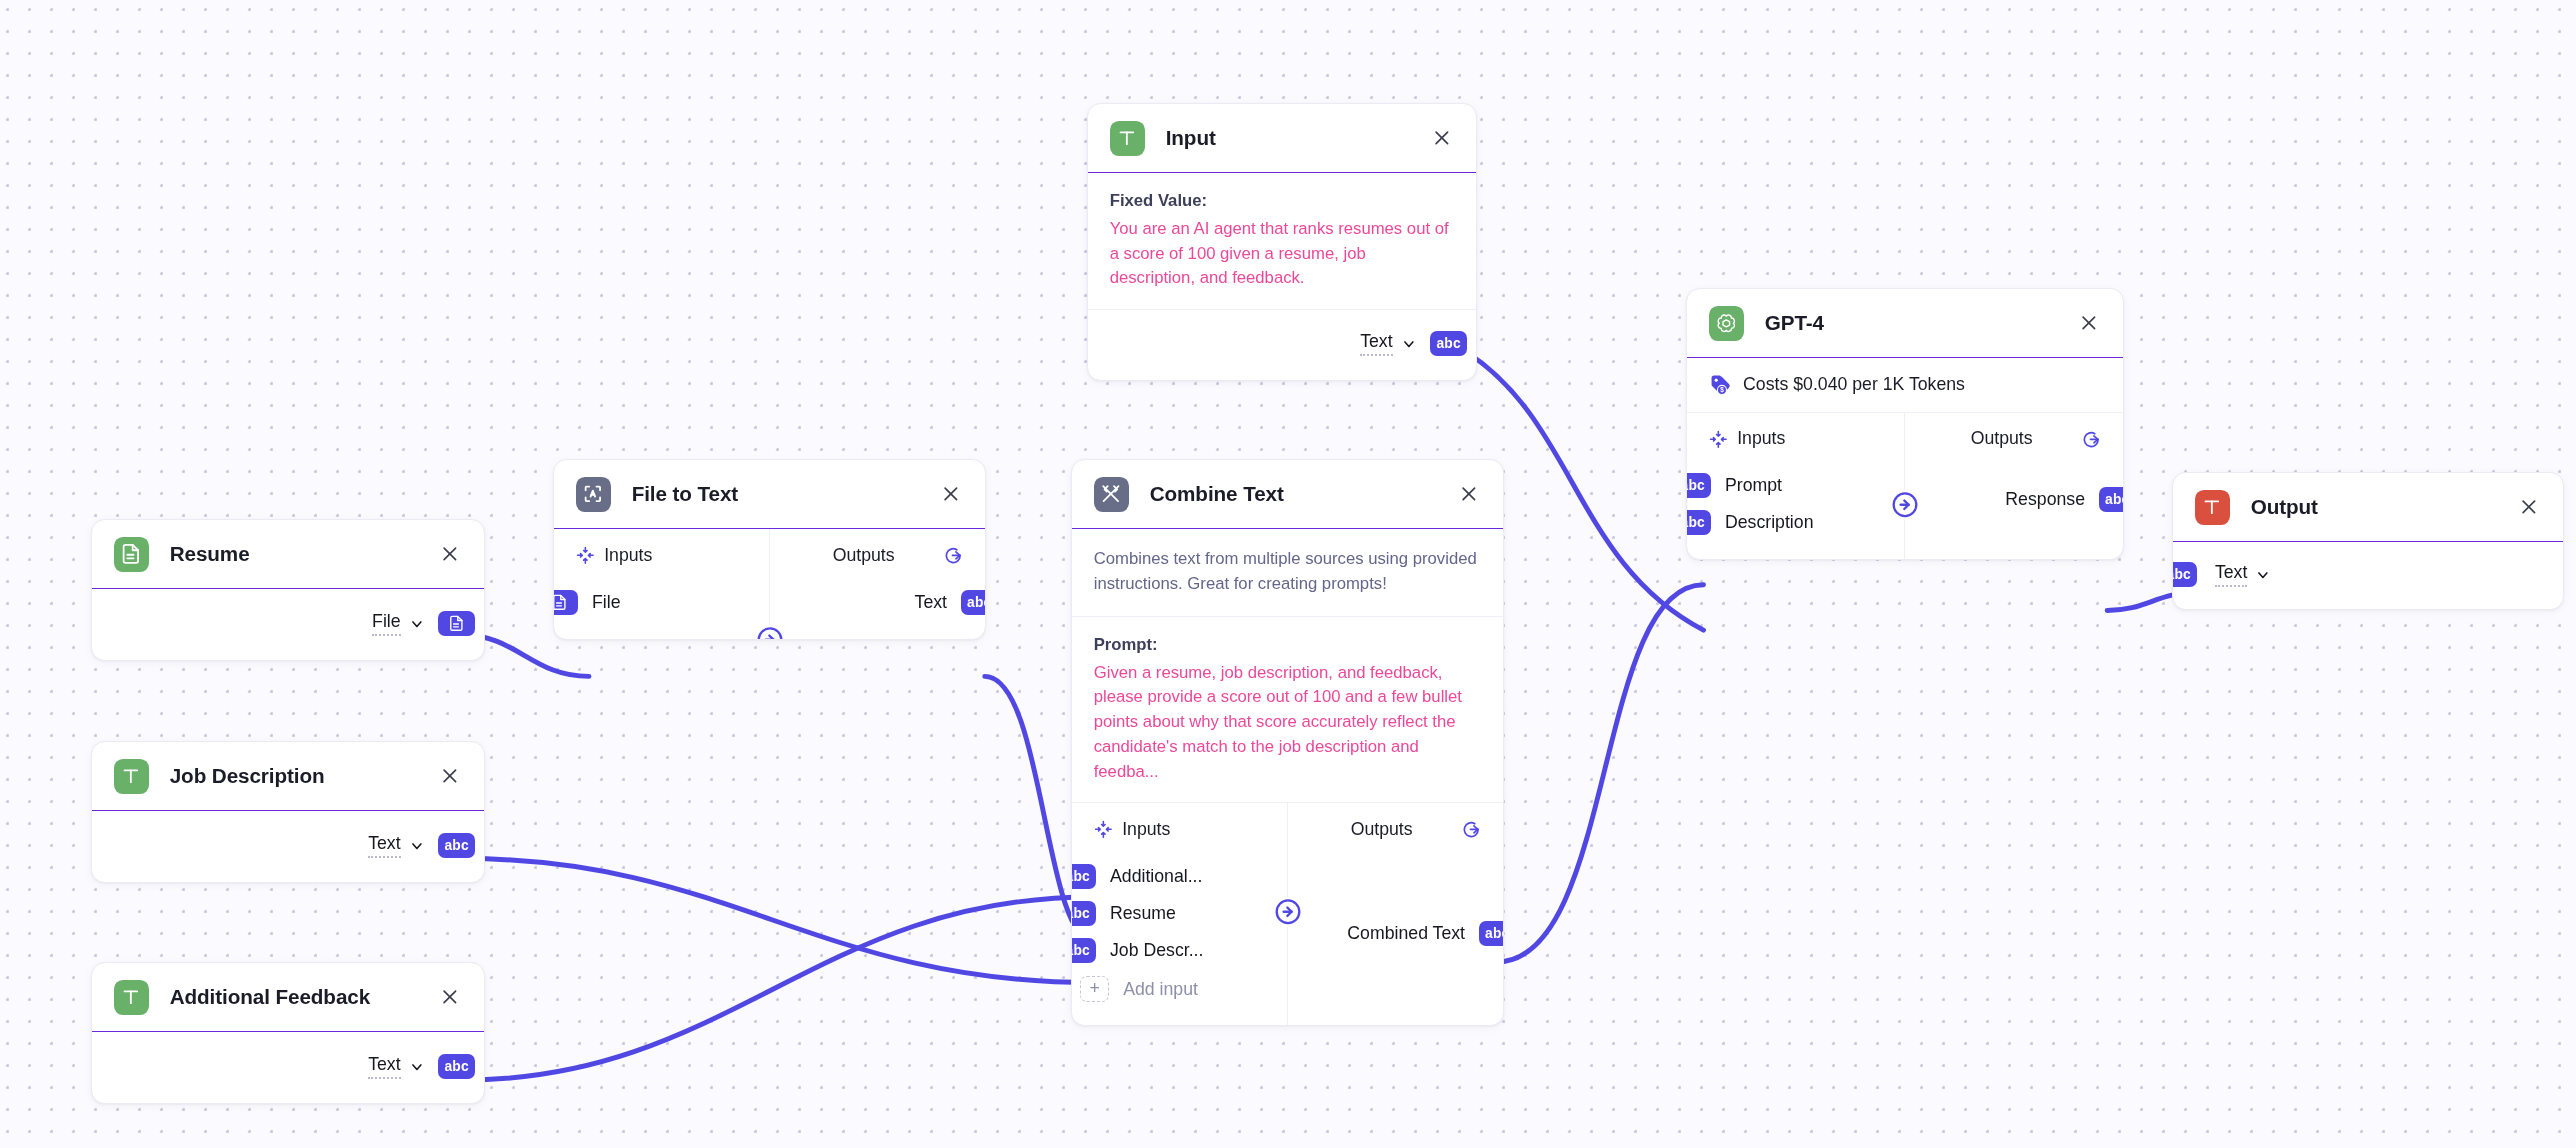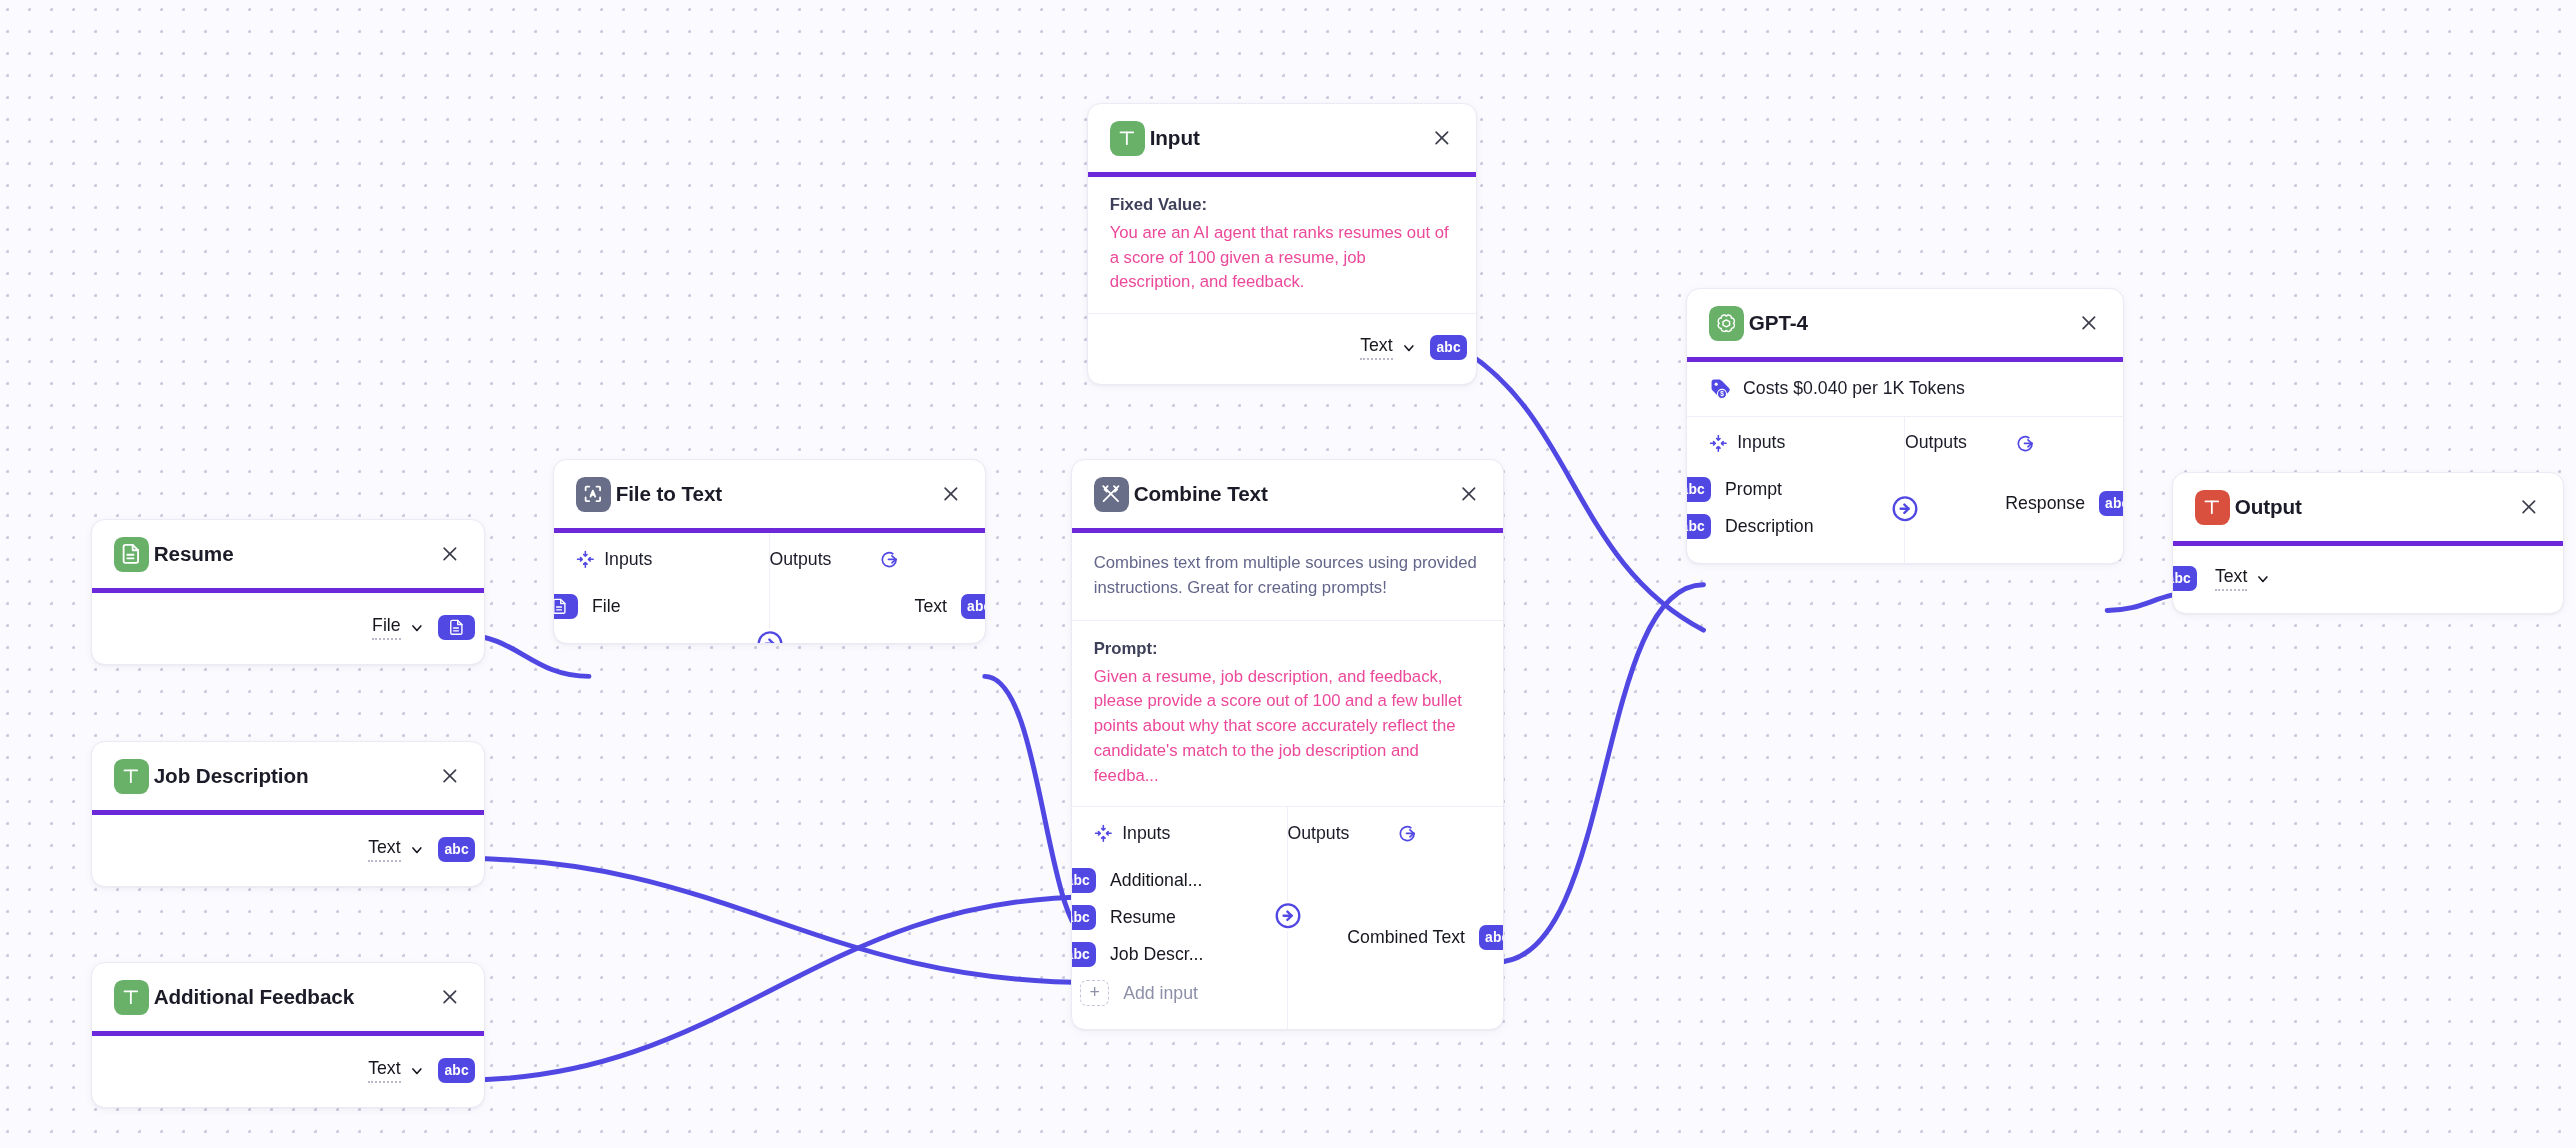--- a/index.html
+++ b/index.html
@@ -23,22 +23,22 @@
     background: #ffffff;
     border: 1px solid #eceaf4;
     border-radius: 13.8px;
     box-shadow: 0 1px 2px rgba(30,30,60,.05), 0 2px 9.8px rgba(40,40,80,.045);
     z-index: 10;
     overflow: hidden;
   }
   .node-head {
     display: flex; align-items: center;
     padding: 16.7px 21.7px 16.7px 21.7px;
-    border-bottom: 5px solid #6d28d9;
-    gap: 5px;
+    border-bottom: 1px solid #6d28d9;
+    gap: 21px;
   }
   .node-icon {
     width: 35px; height: 35px; border-radius: 8.9px;
     display: flex; align-items: center; justify-content: center;
     flex: 0 0 auto;
     color: #fff;
   }
   .ic-green { background: #69b069; }
   .ic-red   { background: #d9503f; }
   .ic-gray  { background: #686d88; }
@@ -71,21 +71,21 @@
   }
   .io-wrap { display: flex; position: relative; min-height: 59px; }
   .io-col { padding: 15.8px 0 17.7px 0; }
   .io-left { flex: 1 1 50%; border-right: 1px solid #f0eef6; }
   .io-right { flex: 1 1 50%; }
   .io-head {
     display: flex; align-items: center; gap: 9.8px;
     font-size: 17.7px; color: #1b1c28; margin-bottom: 17.7px;
   }
   .io-head.left { padding-left: 21.7px; }
-  .io-head.right { padding-right: 21.7px; gap: 48px; }
+  .io-head.right { justify-content: flex-end; padding-right: 21.7px; gap: 48px; }
   .port-row { display: flex; align-items: center; height: 37px; }
   .port-row.left { padding-left: 0; gap: 13.8px; }
   .port-row.right { justify-content: flex-end; gap: 13.8px; padding-right: 0; }
   .pill {
     background: #5148e4; color: #fff;
     font-size: 13.8px; font-weight: bold;
     border-radius: 6.9px;
     height: 25px; min-width: 37px;
     display: flex; align-items: center; justify-content: center;
     letter-spacing: 0.2px;

